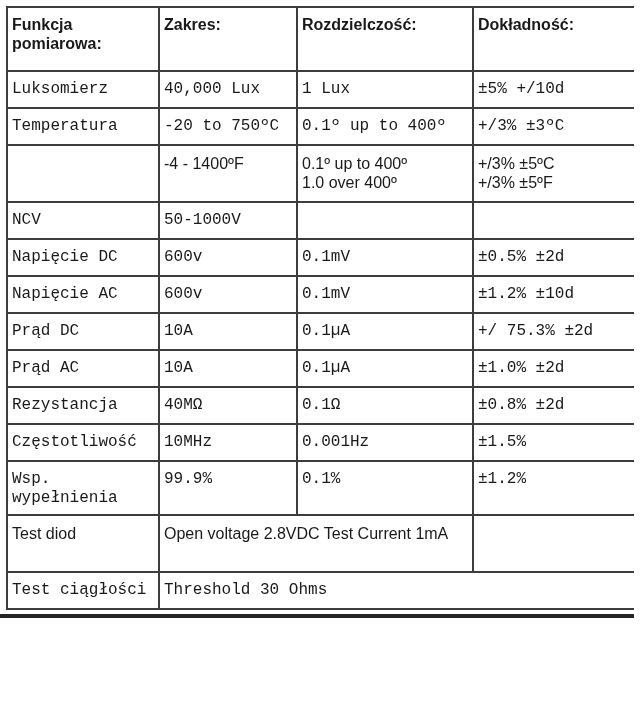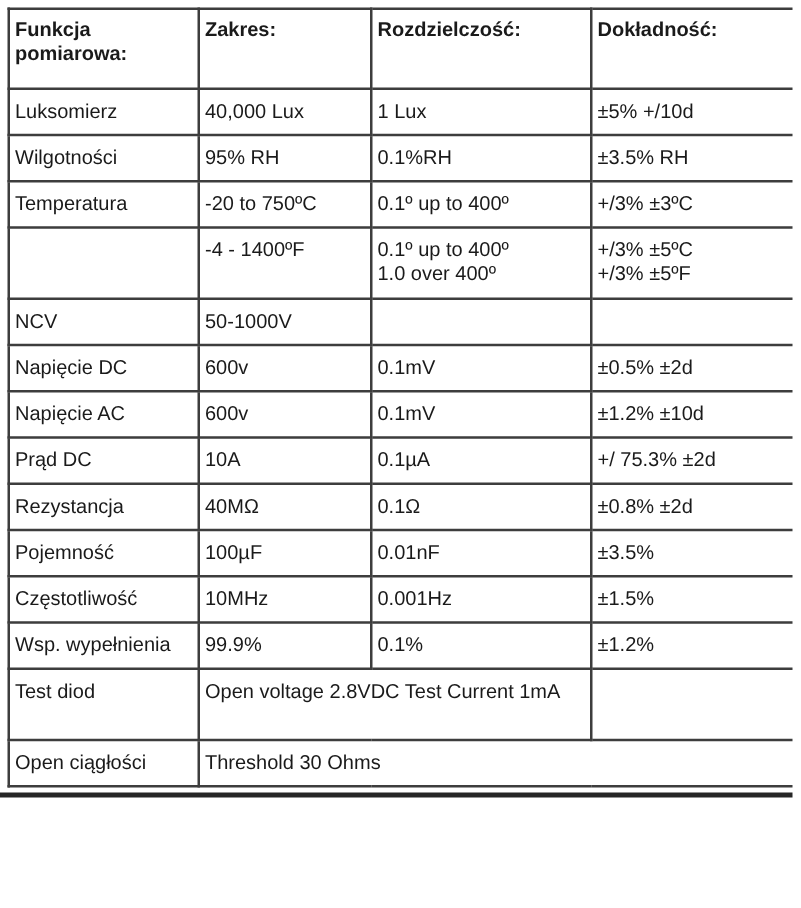--- a/index.html
+++ b/index.html
@@ -32,21 +32,21 @@
     line-height: 19px;
     white-space: pre-line;
     padding: 8px 4px 6px 4px;
     overflow: hidden;
   }
   th {
     font-weight: bold;
     padding-top: 7px;
   }
   tr.h-head { height: 64px; }
-  tr.h-std  { height: 37px; }
+  tr.h-std  { height: 37px; font-family: Liberation Mono, monospace; }
   tr.h-tall { height: 57px; }
   .bottom-bar {
     margin-top: 4px;
     width: 641px;
     height: 4px;
     background: #262626;
   }
 </style>
 </head>
 <body>
@@ -69,26 +69,20 @@
       </tr>
 
       <tr class="h-std">
         <td>Luksomierz</td>
         <td>40,000 Lux</td>
         <td>1 Lux</td>
         <td>±5% +/10d</td>
       </tr>
 
 
-      <tr class="h-std">
-        <td>Wilgotności</td>
-        <td>95% RH</td>
-        <td>0.1%RH</td>
-        <td>±3.5% RH</td>
-      </tr>
 
       <tr class="h-std">
         <td>Temperatura</td>
         <td>-20 to 750ºC</td>
         <td>0.1º up to 400º</td>
         <td>+/3% ±3ºC</td>
       </tr>
 
       <tr class="h-tall">
         <td></td>
@@ -120,34 +114,34 @@
         <td>±1.2% ±10d</td>
       </tr>
 
       <tr class="h-std">
         <td>Prąd DC</td>
         <td>10A</td>
         <td>0.1µA</td>
         <td>+/ 75.3% ±2d</td>
       </tr>
 
+      <tr class="h-std">
+        <td>Prąd AC</td>
+        <td>10A</td>
+        <td>0.1µA</td>
+        <td>±1.0% ±2d</td>
+      </tr>
 
       <tr class="h-std">
         <td>Rezystancja</td>
         <td>40MΩ</td>
         <td>0.1Ω</td>
         <td>±0.8% ±2d</td>
       </tr>
 
-      <tr class="h-std">
-        <td>Pojemność</td>
-        <td>100µF</td>
-        <td>0.01nF</td>
-        <td>±3.5%</td>
-      </tr>
 
       <tr class="h-std">
         <td>Częstotliwość</td>
         <td>10MHz</td>
         <td>0.001Hz</td>
         <td>±1.5%</td>
       </tr>
 
       <tr class="h-std">
         <td>Wsp. wypełnienia</td>
@@ -156,20 +150,20 @@
         <td>±1.2%</td>
       </tr>
 
       <tr class="h-tall">
         <td>Test diod</td>
         <td colspan="2">Open voltage 2.8VDC Test Current 1mA</td>
         <td></td>
       </tr>
 
       <tr class="h-std">
-        <td>Open ciągłości</td>
+        <td>Test ciągłości</td>
         <td colspan="3">Threshold 30 Ohms</td>
       </tr>
     </tbody>
   </table>
 
   <div class="bottom-bar"></div>
 </div>
 
 </body></html>

